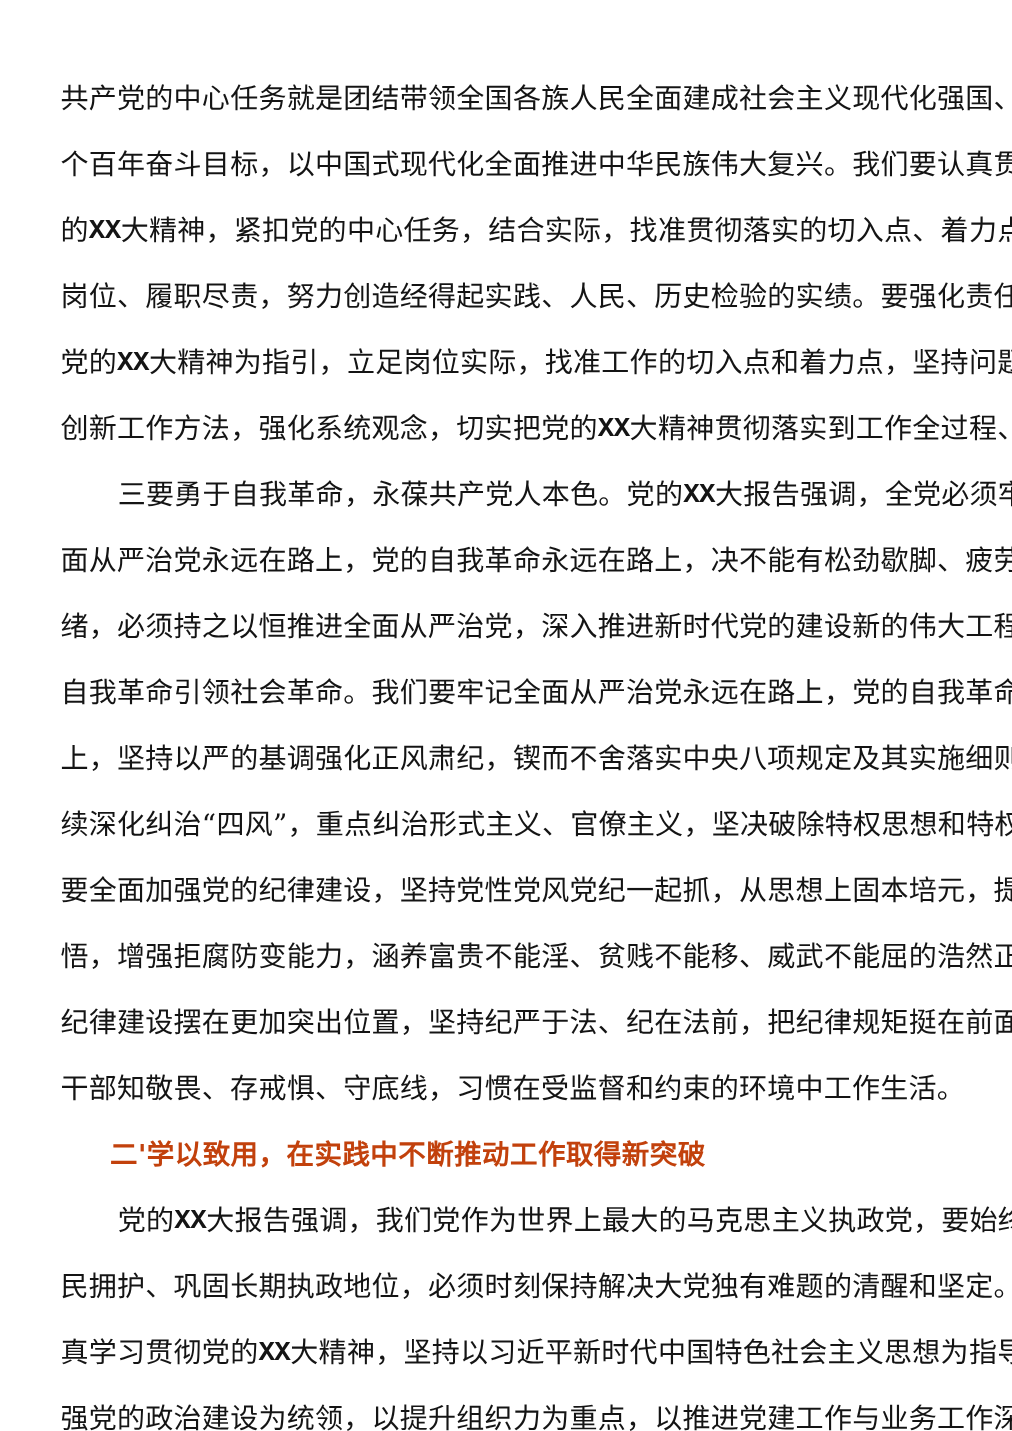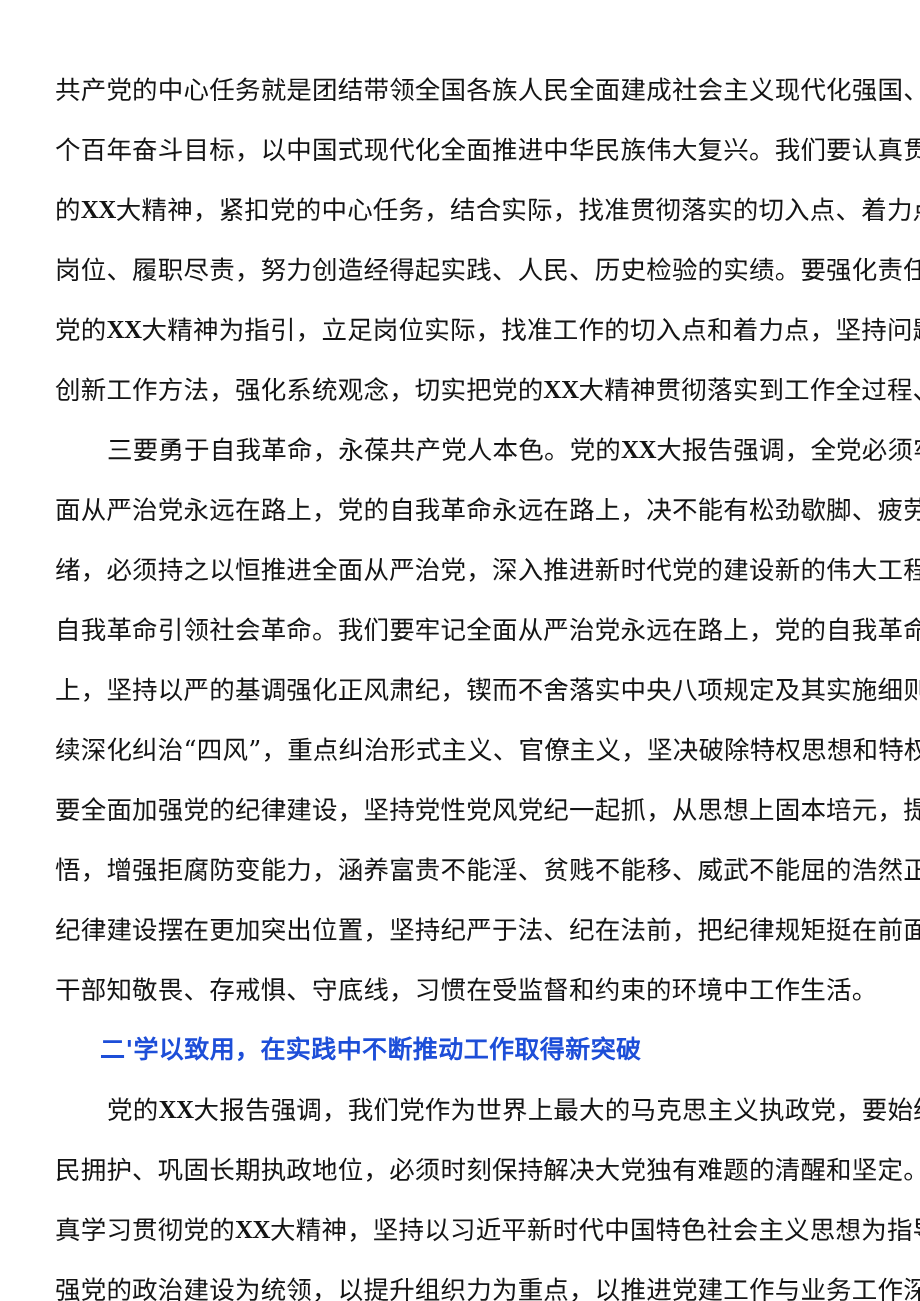--- a/index.html
+++ b/index.html
@@ -59,34 +59,34 @@
     text-align: right;
   }
 
   
   .line.indent {
     padding-left: 52px;
     width: 763px;
   }
 
   .bold-latin {
-    font-family: Liberation Serif, serif;
+    font-family: Liberation Mono, monospace;
     font-weight: 700;
     letter-spacing: -0.5px;
     font-size: 25px;
   }
 
   .heading {
     position: absolute;
     left: 100px;
     font-family: "DejaVu Sans", "Liberation Sans", sans-serif;
     font-weight: 700;
     font-size: 25px;
     letter-spacing: 0.4px;
-    color: #1d4ed8;
+    color: #c2410c;
     height: 60px;
     line-height: 60px;
     white-space: nowrap;
   }
 </style>
 </head>
 <body>
 
 <div class="page">
   <div class="text-column" id="text-column">

